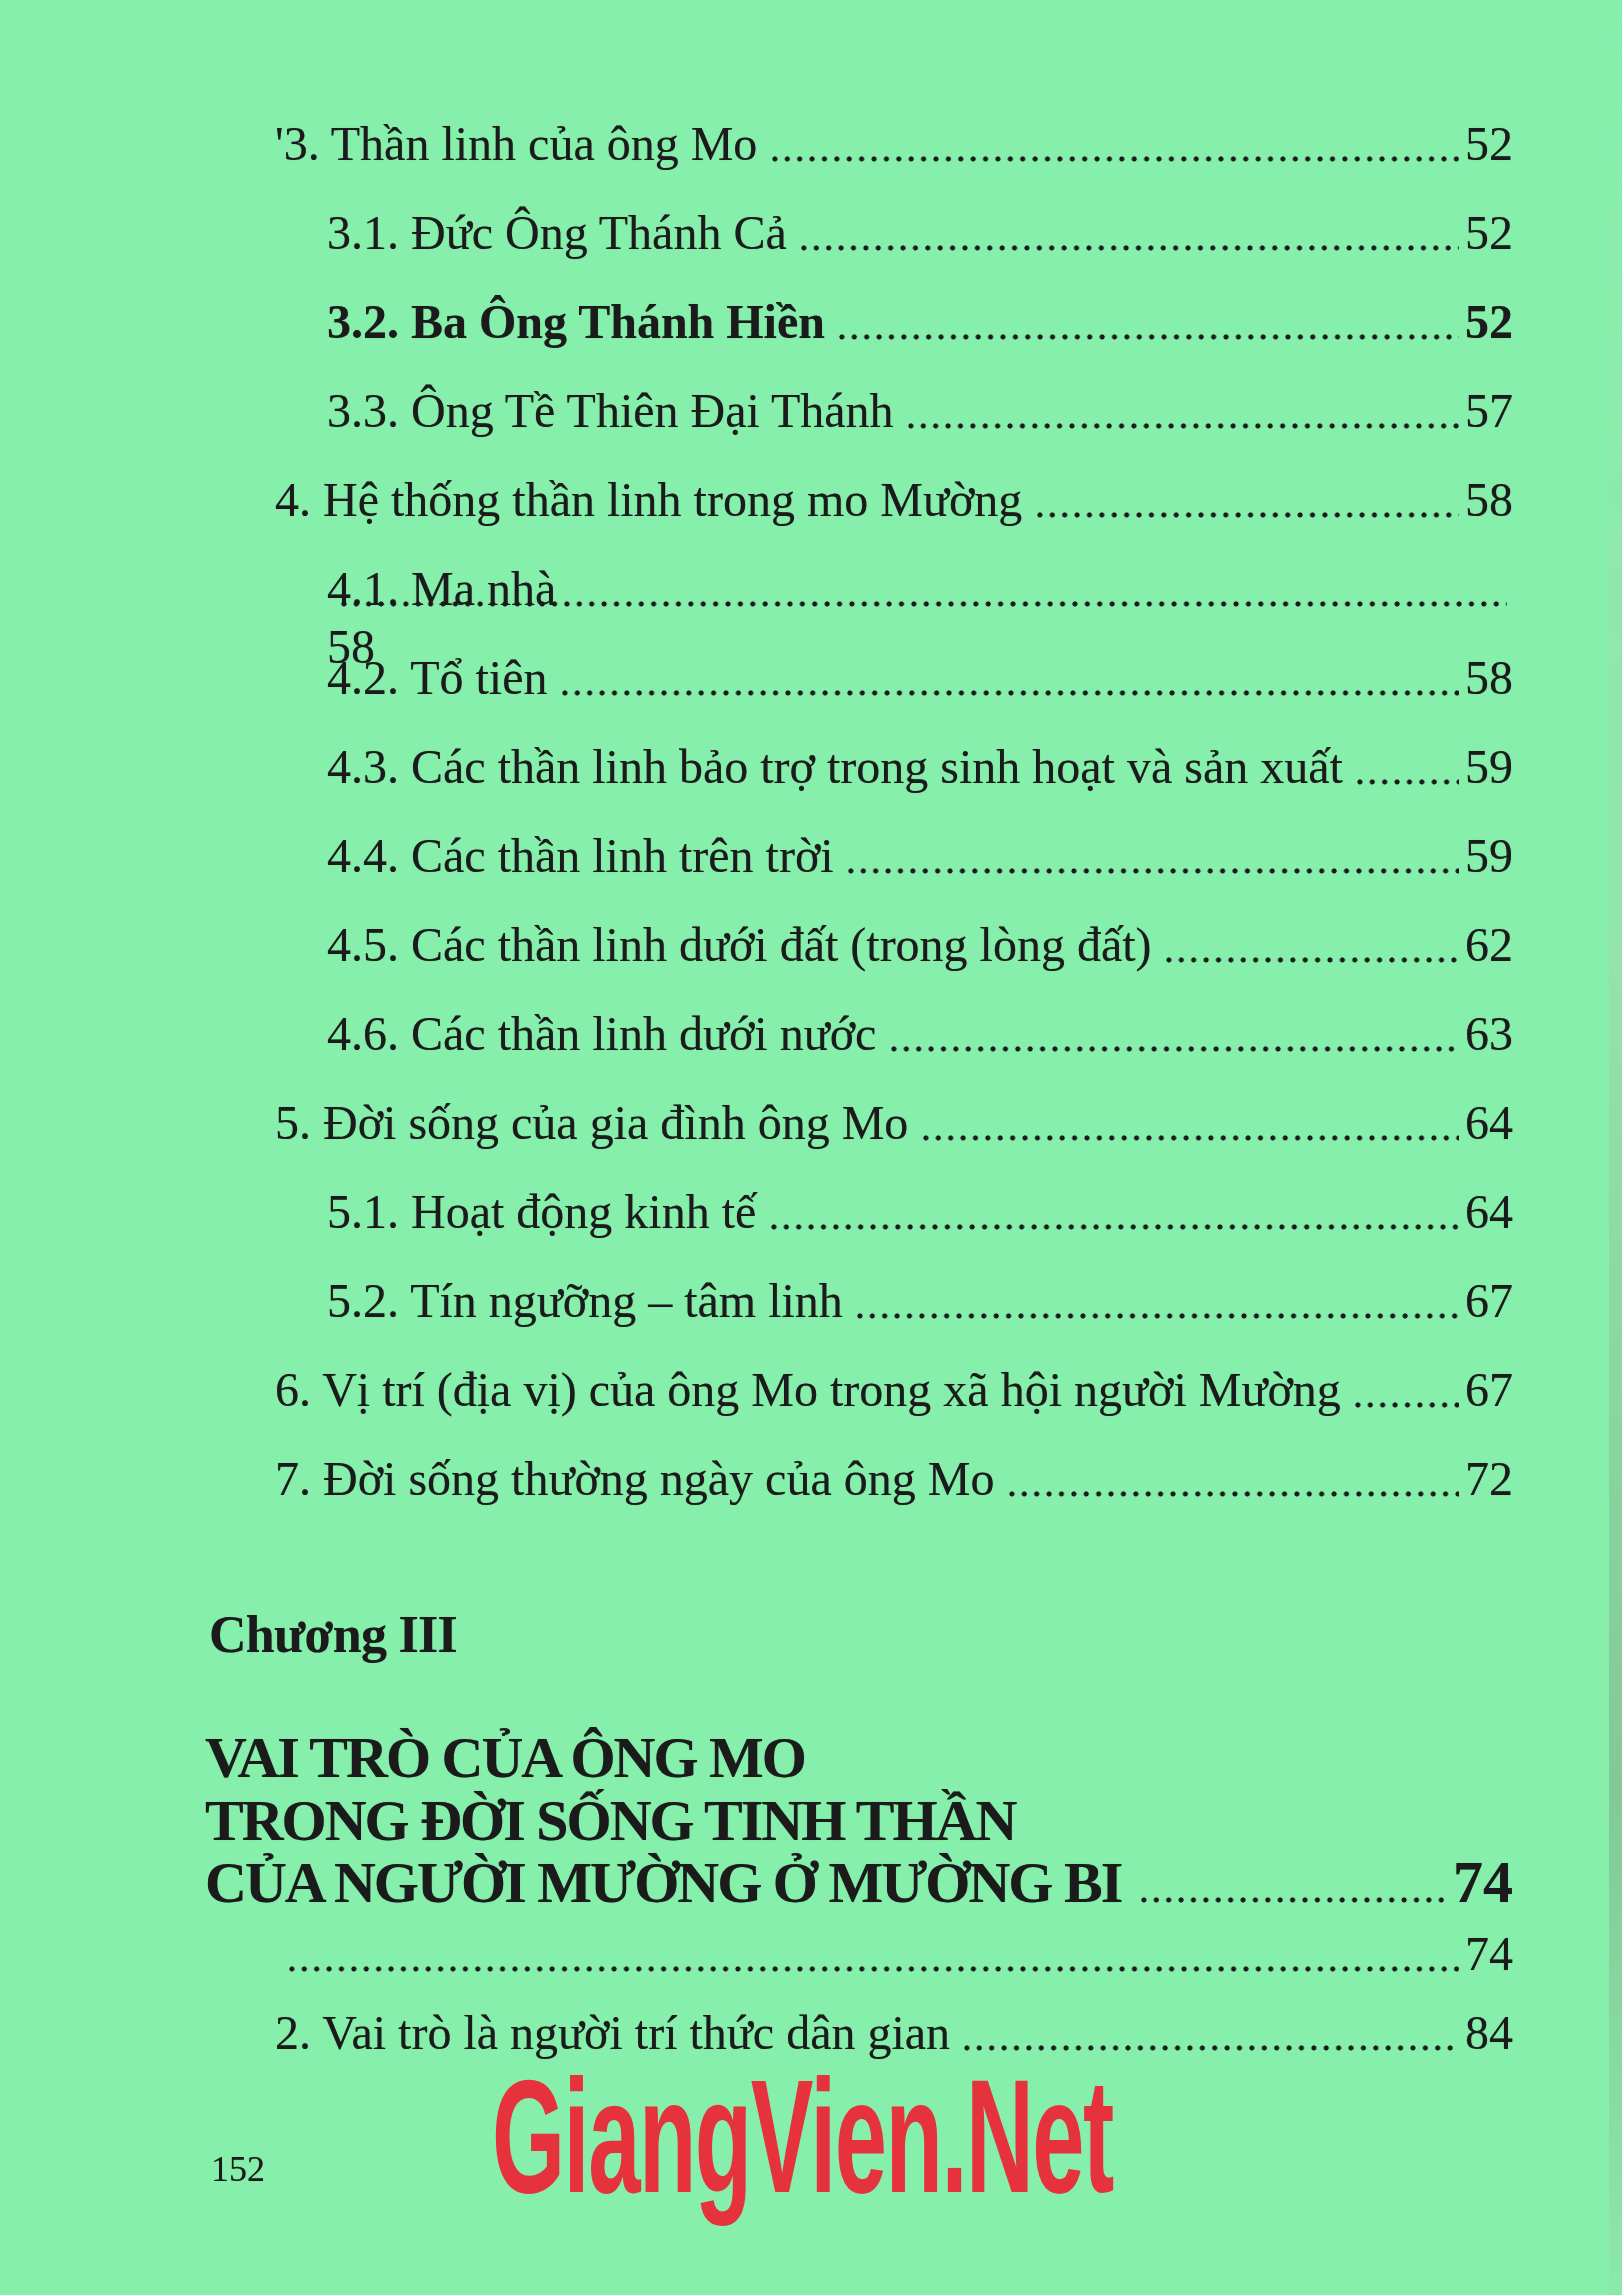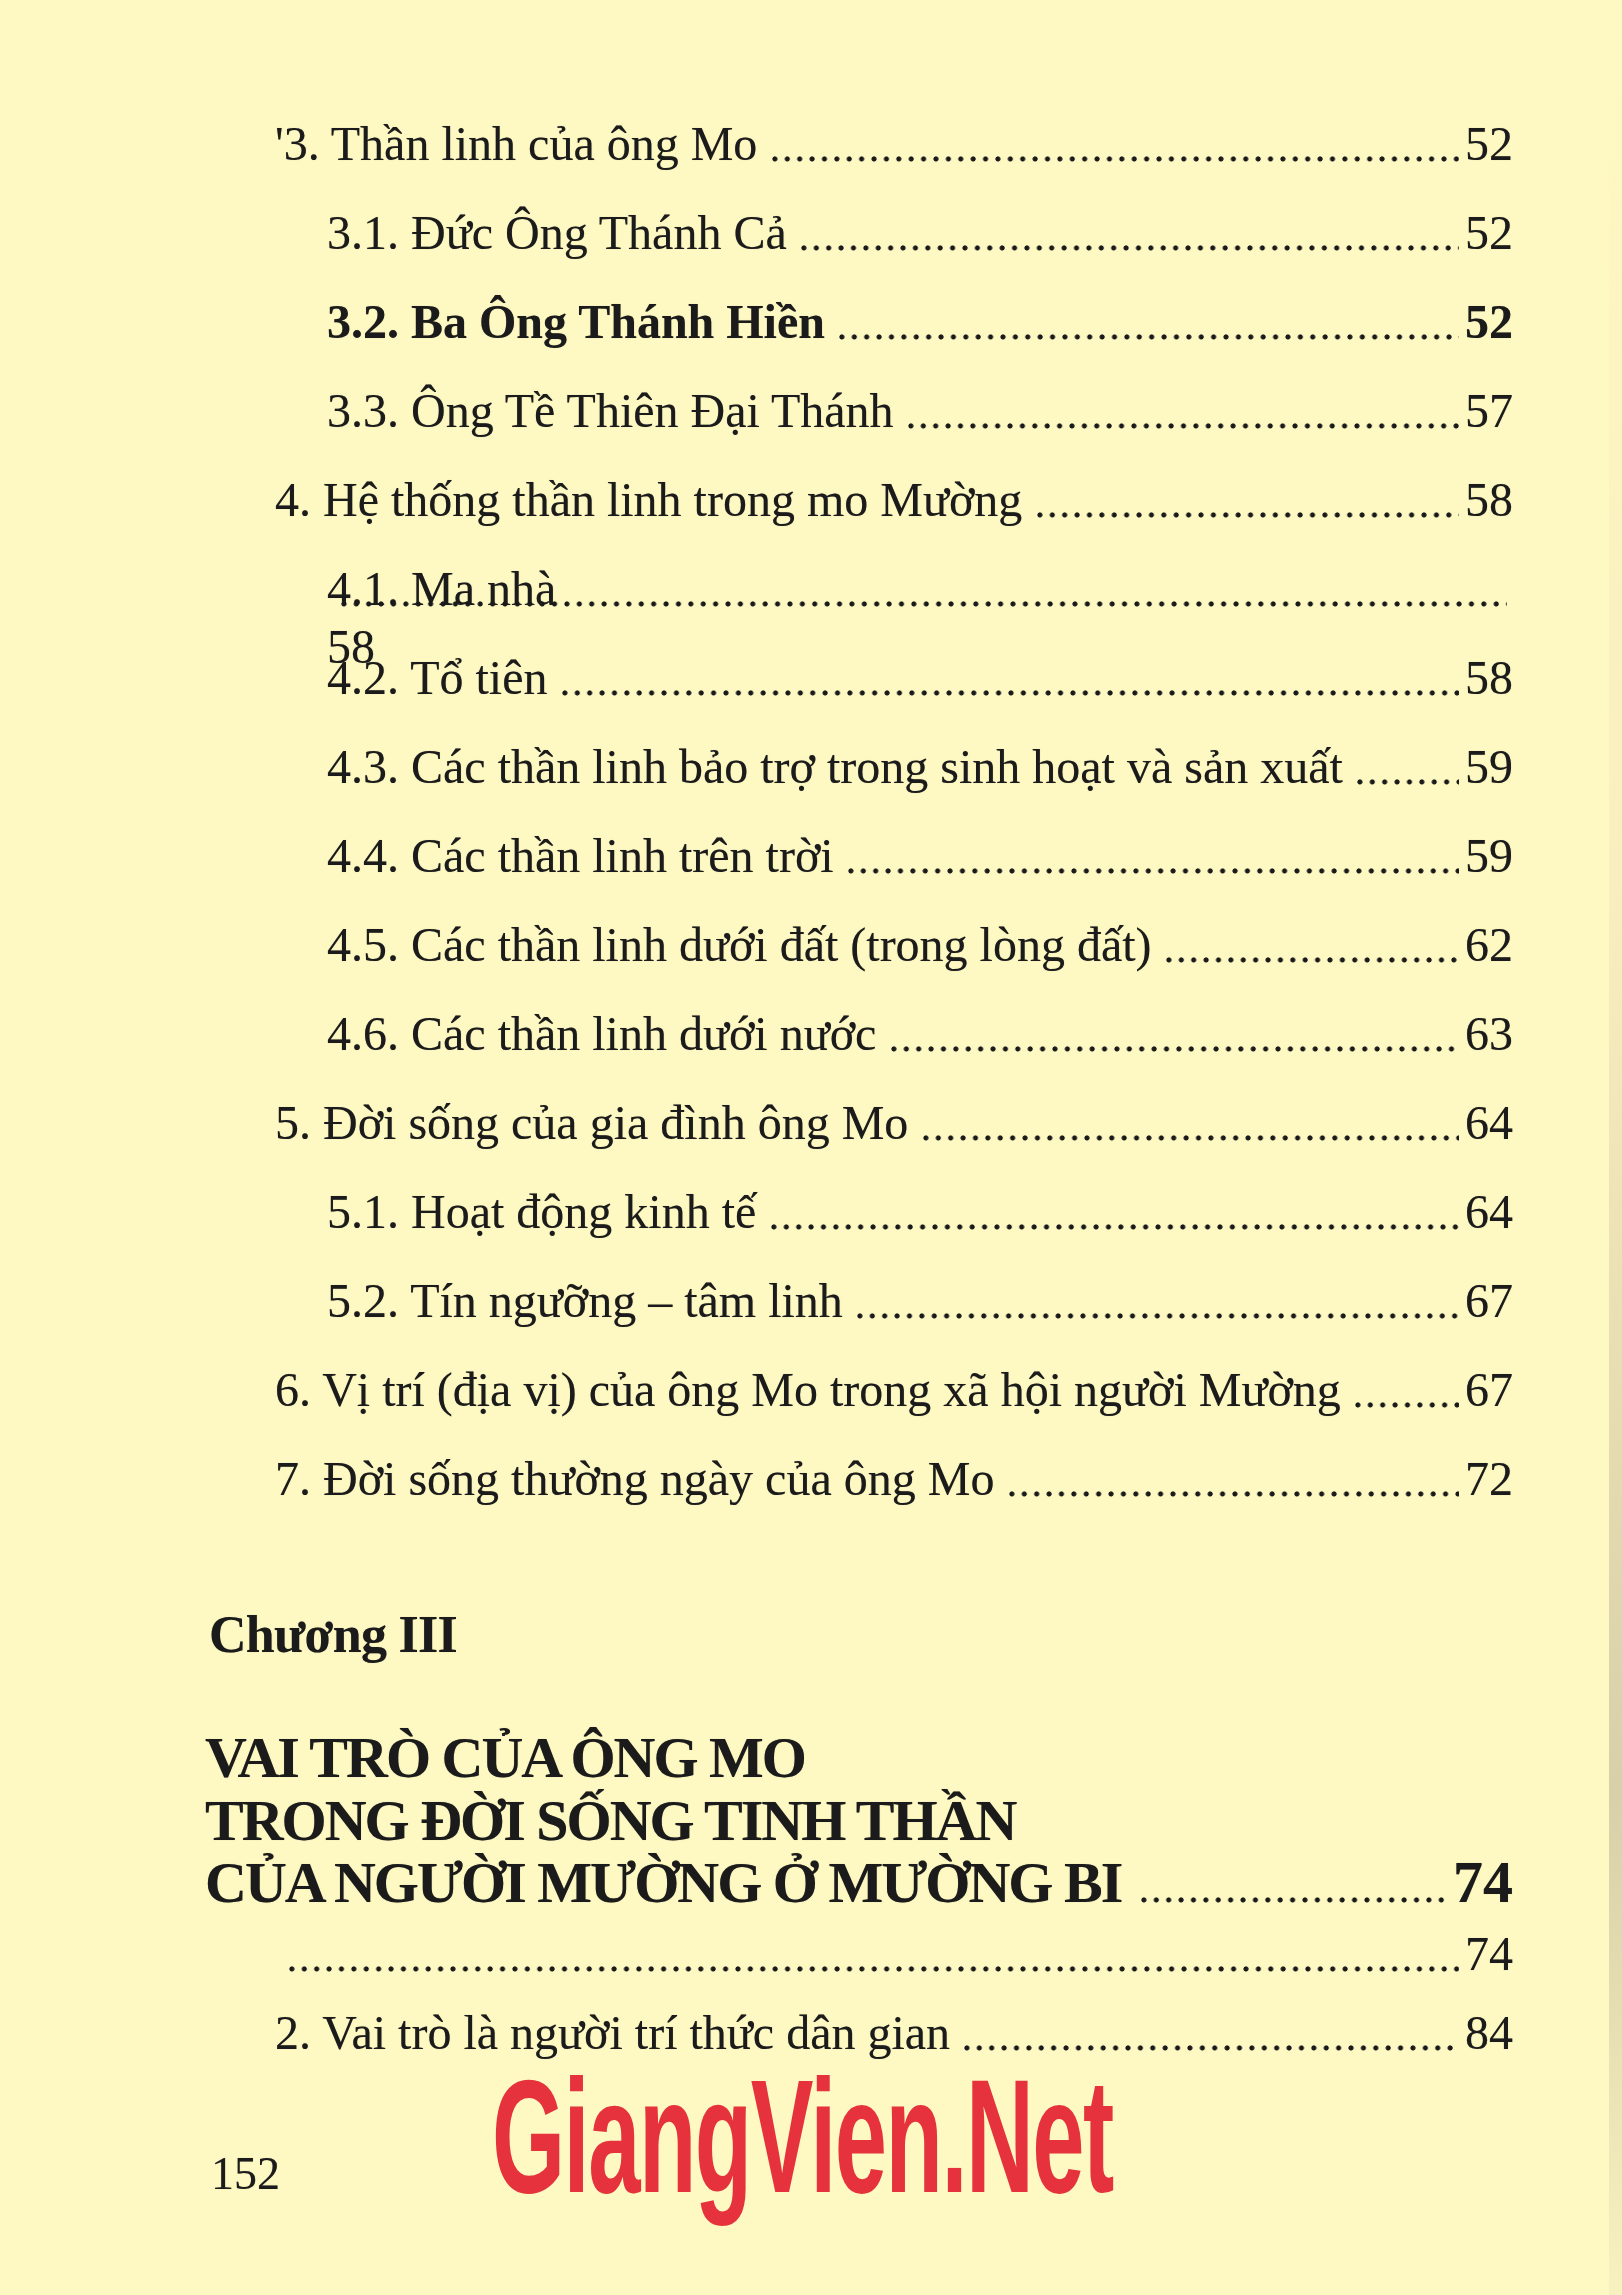--- a/index.html
+++ b/index.html
@@ -60,38 +60,38 @@
     font-family:"Liberation Sans", sans-serif;
     font-weight:700; font-size:162px; line-height:1;
     letter-spacing:-2.6px; white-space:nowrap;
     transform:scaleX(0.58); transform-origin:left top;
     text-shadow:none;
   }
 
   
   .folio{
     position:absolute; left:211px; top:2151px;
-    font-size:46px; line-height:1;
+    font-size:36px; line-height:1;
   }
 
   
   .scan-edge{
     position:absolute; top:0; right:0; width:13px; height:100%;
     background:linear-gradient(to bottom,
       rgba(215,185,178,0.00) 0%,
       rgba(220,175,165,0.16) 40%,
       rgba(125,112,106,0.30) 78%,
       rgba(190,170,160,0.10) 100%);
     text-shadow:none;
   }
 </style>
 </head>
 <body>
 
-<div class="page" style="background: #fef9c3; color: rgb(27, 27, 27);">
+<div class="page" style="background: #86efac; color: rgb(27, 27, 27);">
 
   <div id="toc-list">
       <div class="entry l1" style="top: 115px;">
         <span class="t">'3. Thần linh của ông Mo</span>
         <span class="dots"></span>
         <span class="pg">52</span>
       </div>
       <div class="entry l2" style="top: 204px;">
         <span class="t">3.1. Đức Ông Thánh Cả</span>
         <span class="dots"></span>

